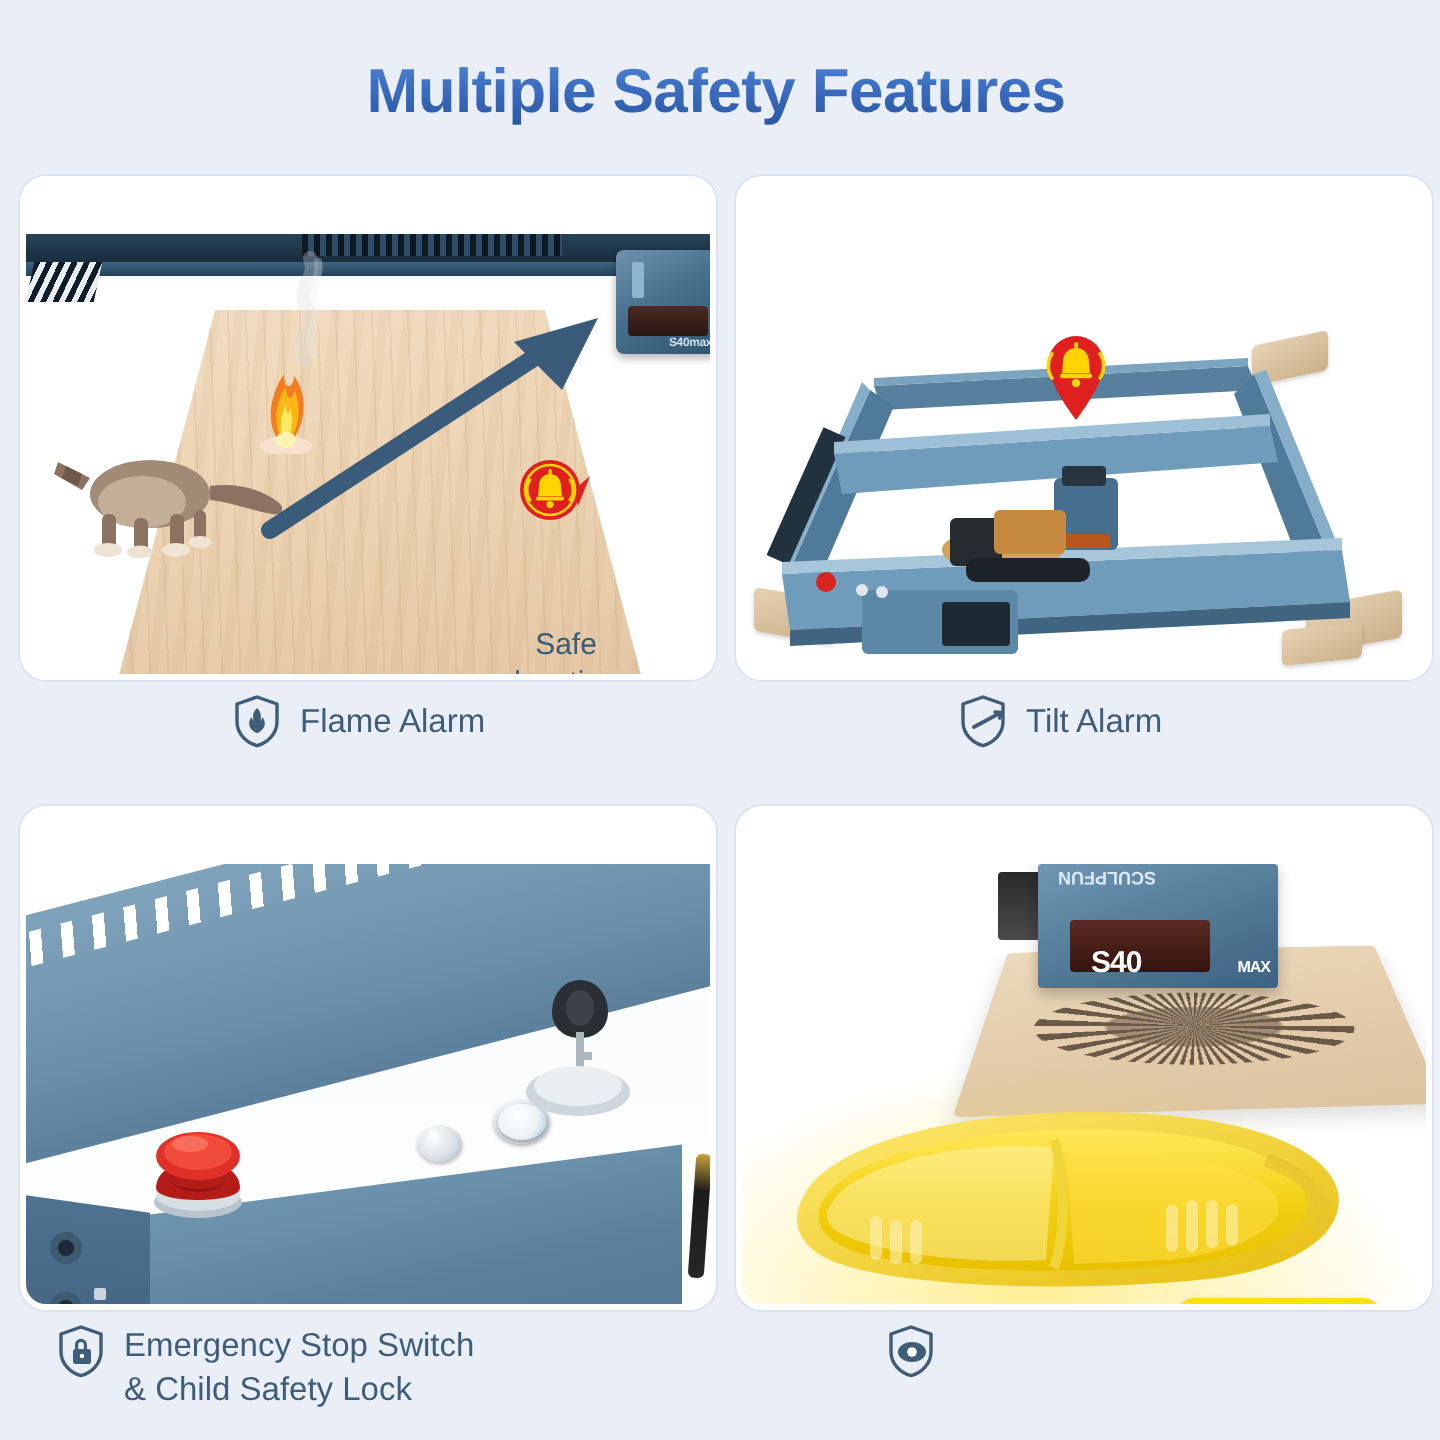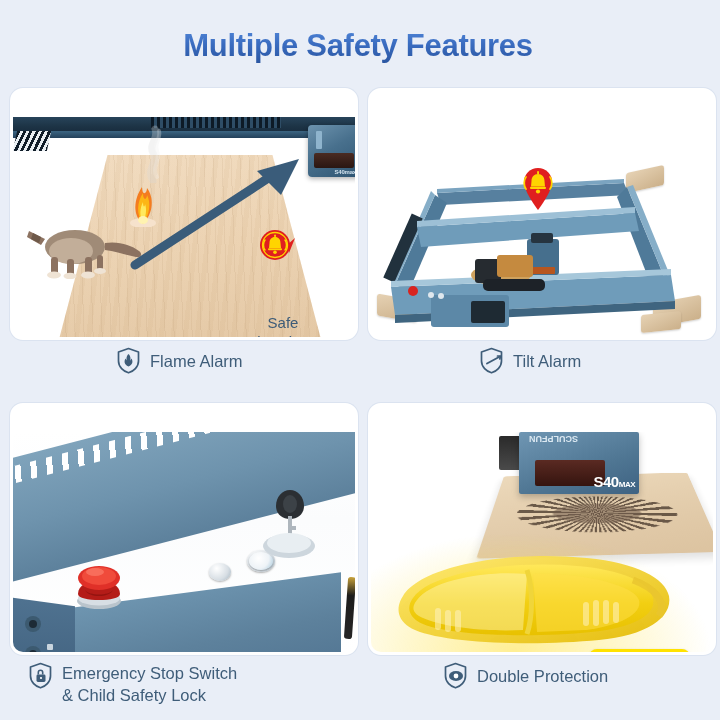--- a/index.html
+++ b/index.html
@@ -167,21 +167,21 @@
   }
   .p4-module{
     position:absolute;left:148px;top:0px;width:120px;height:62px;
     background:linear-gradient(160deg,#6f96b3 0%,#4f7693 60%,#3e6282 100%);
     border-radius:2px;box-shadow:0 3px 7px rgba(0,0,0,.25);
   }
   .p4-module .win{position:absolute;left:16px;top:28px;width:70px;height:26px;
     background:linear-gradient(180deg,#5a2a22,#35140f);border-radius:2px;}
   .p4-module .lbl{position:absolute;right:4px;bottom:4px;color:#fff;
     font-size:15px;font-weight:bold;letter-spacing:-.5px;}
-  .p4-module .lbl small{font-size:8px;vertical-align:baseline;}
+  .p4-module .lbl small{font-size:8px;vertical-align:baseline;padding-left:48px;}
   .p4-module .brand{position:absolute;left:10px;top:2px;color:#dce9f2;
     font-size:9px;font-weight:bold;transform:rotate(180deg);}
   .p4-mount{position:absolute;left:128px;top:4px;width:22px;height:34px;
     background:linear-gradient(180deg,#2a2a2a,#4a4a4a);border-radius:2px;}
 
   .goggles{position:absolute;left:16px;top:112px;width:290px;height:110px;}
   .od4{
     position:absolute;left:218px;top:217px;
     display:flex;align-items:center;gap:7px;
     background:#ffe200;border-radius:8px;
@@ -463,16 +463,15 @@
     <span class="cap-text">Emergency Stop Switch
 &amp; Child Safety Lock</span>
   </div>
 
   <div class="caption" id="cap4">
     <svg class="shield" viewBox="0 0 25 27">
       <path d="M12.5 1.5 L22.5 5 V14 C22.5 20 17.5 24.5 12.5 25.8 C7.5 24.5 2.5 20 2.5 14 V5 Z" fill="none" stroke="#3f5d79" stroke-width="1.7" stroke-linejoin="round"></path>
       <ellipse cx="13" cy="14" rx="7" ry="5" fill="#3f5d79"></ellipse>
       <circle cx="13" cy="14" r="2.4" fill="#ffffff"></circle>
     </svg>
-    <span class="cap-text">Double Protection</span>
   </div>
 
 </div>
 
 </body></html>

